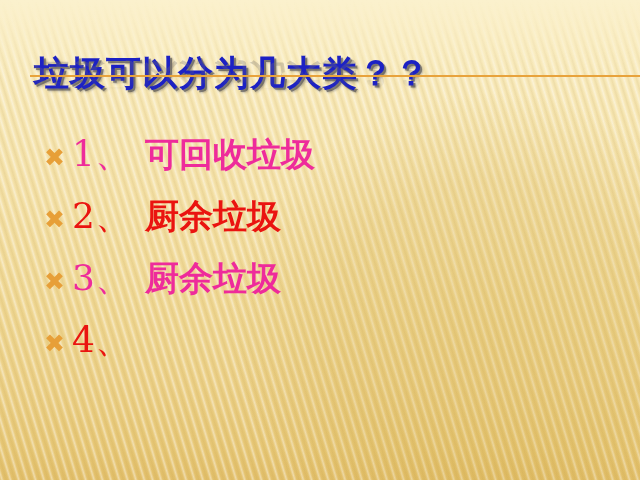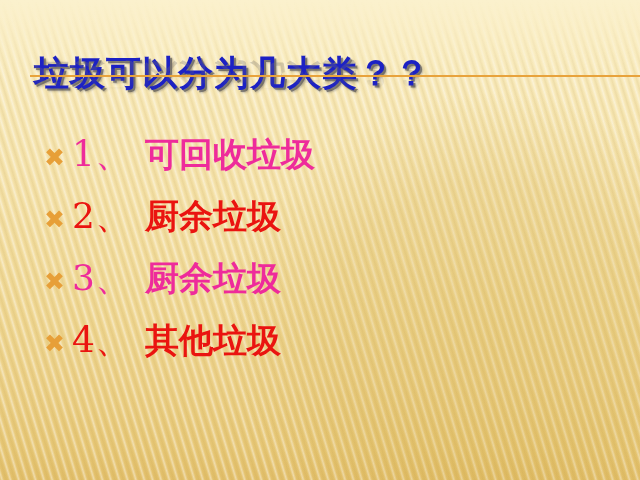--- a/index.html
+++ b/index.html
@@ -180,18 +180,17 @@
 
     <div class="bullet-row">
       <span class="bullet-mark">✖</span>
       <span class="bullet-number c-magenta">3、</span>
       <span class="bullet-text c-magenta">厨余垃圾</span>
     </div>
 
     <div class="bullet-row">
       <span class="bullet-mark">✖</span>
       <span class="bullet-number c-red">4、</span>
-      <span class="bullet-text c-red">其他垃圾</span>
     </div>
 
   </div>
 
 </div>
 
 </body></html>

